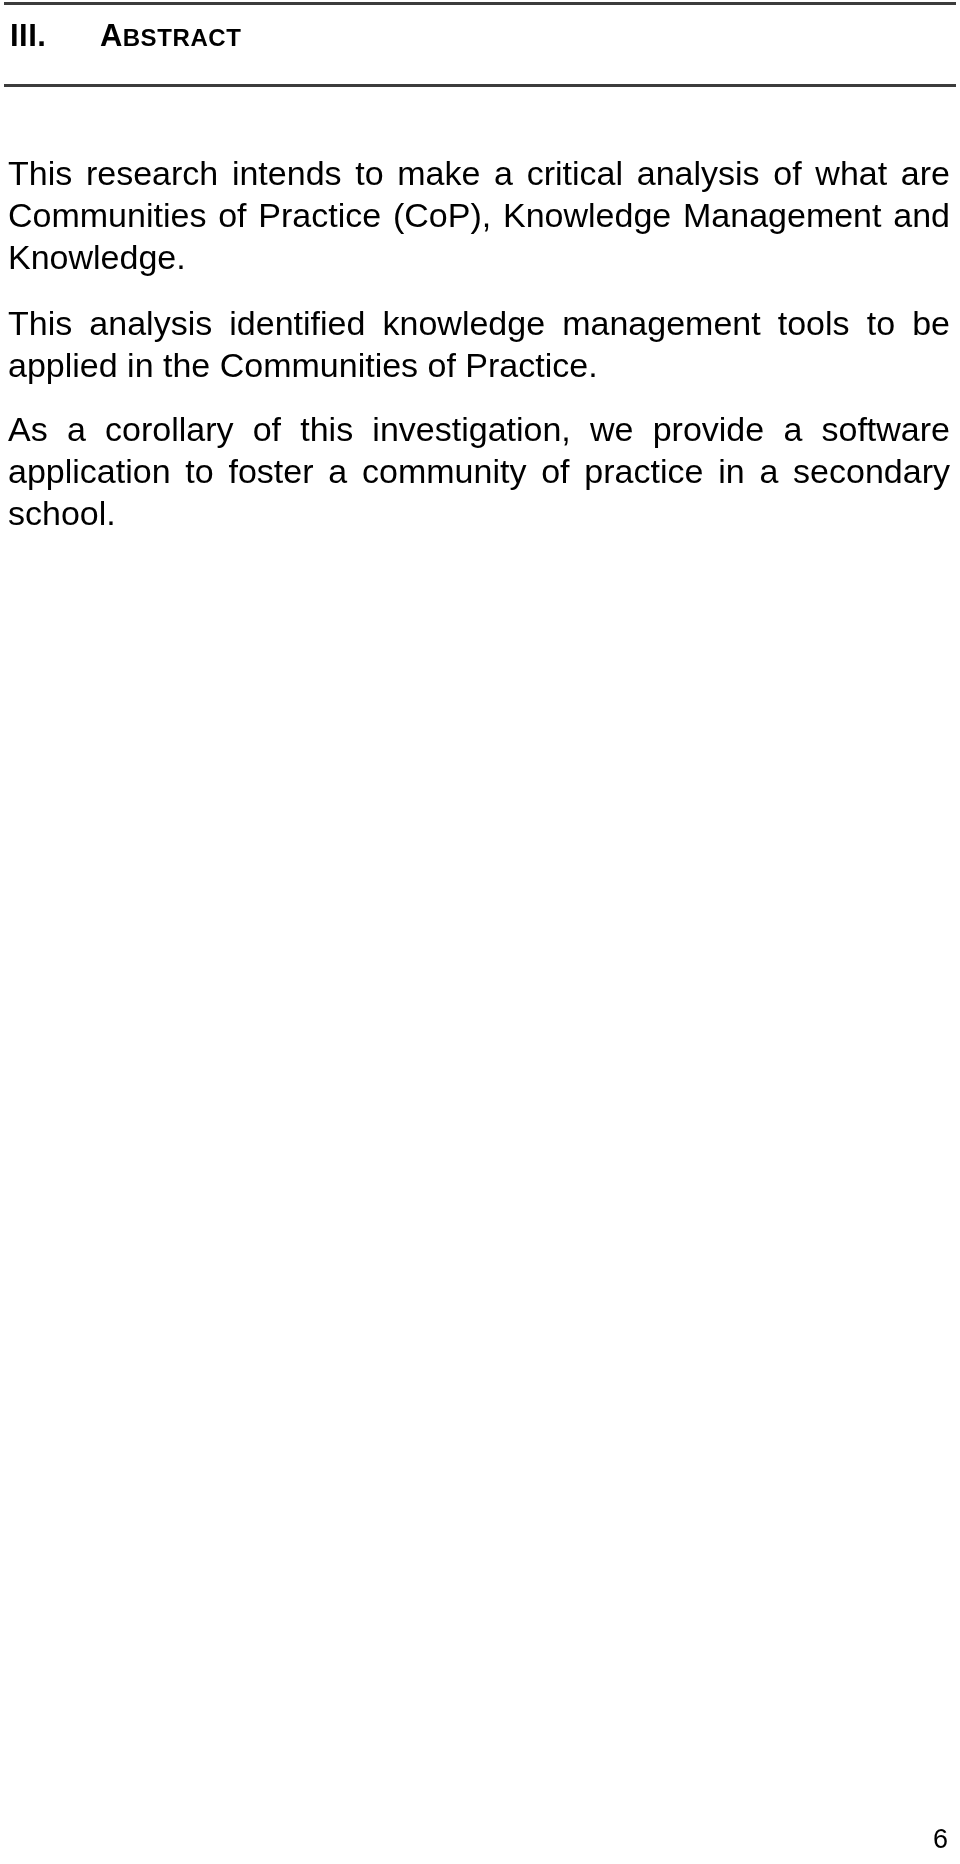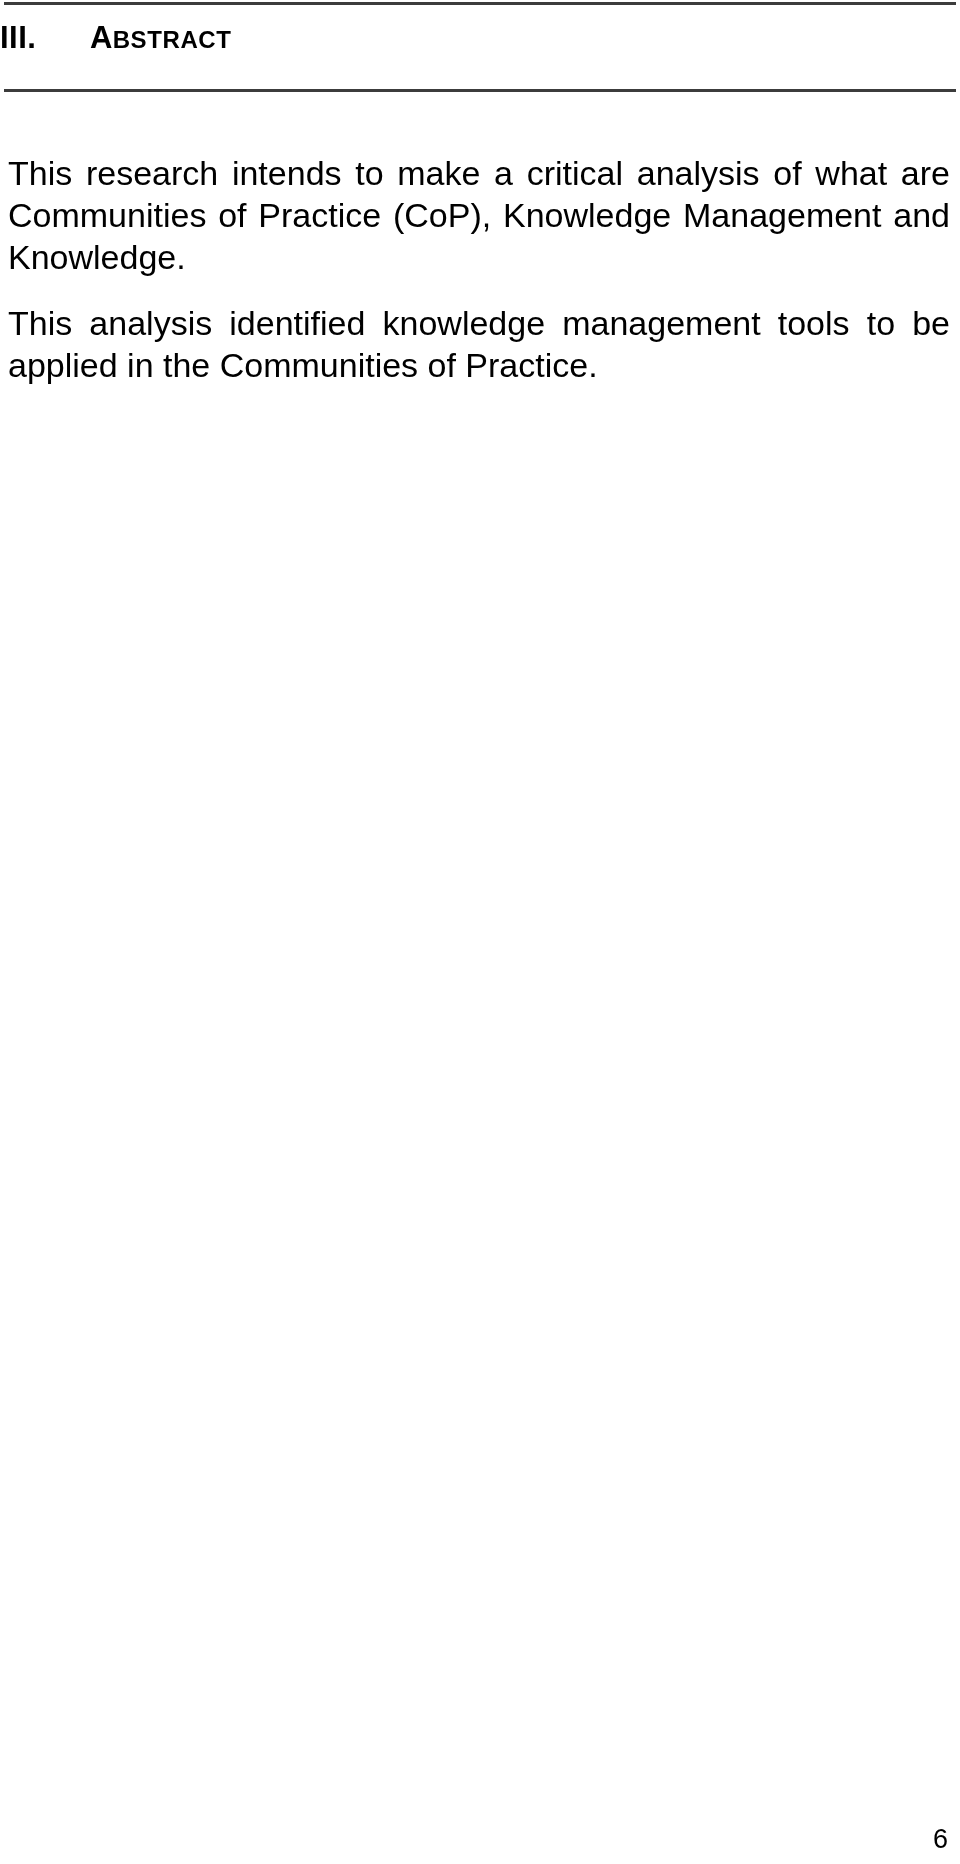--- a/index.html
+++ b/index.html
@@ -37,33 +37,34 @@
     height: 3px;
     background: #3c3c3c;
   }
   .rule-top   { margin-top: 2px; }
   .rule-bottom{ margin-top: 30px; }
 
   .heading-row {
     display: flex;
     align-items: baseline;
     margin-top: 14px;
+    padding-left: 10px;
   }
   .heading-number {
     font-size: 31px;
     font-weight: bold;
     letter-spacing: 0.5px;
     line-height: 34px;
     width: 90px;
     flex: 0 0 90px;
   }
   .heading-title {
     font-weight: bold;
     font-size: 31px;
-    line-height: 38px;
+    line-height: 32px;
     letter-spacing: 0.3px;
     font-variant: small-caps;
     text-transform: lowercase;
   }
   
   .heading-title .cap-first {
     font-size: 31px;
     text-transform: uppercase;
   }
   .heading-title .cap-rest {
@@ -115,17 +116,18 @@
       <span class="heading-title"><span class="cap-first">A</span><span class="cap-rest">bstract</span></span>
     </div>
 
     <div class="rule rule-bottom"></div>
 
   </div>
 
   <div class="body-block">
     <p class="para p1">This research intends to make a critical analysis of what are Communities of Practice (CoP), Knowledge Management and Knowledge.</p>
     <p class="para p2">This analysis identified knowledge management tools to be applied in the Communities of Practice.</p>
+    <p class="para p3">As a corollary of this investigation, we provide a software application to foster a community of practice in a secondary school.</p>
   </div>
 
   <div class="page-number">6</div>
 
 </div>
 
 </body></html>

